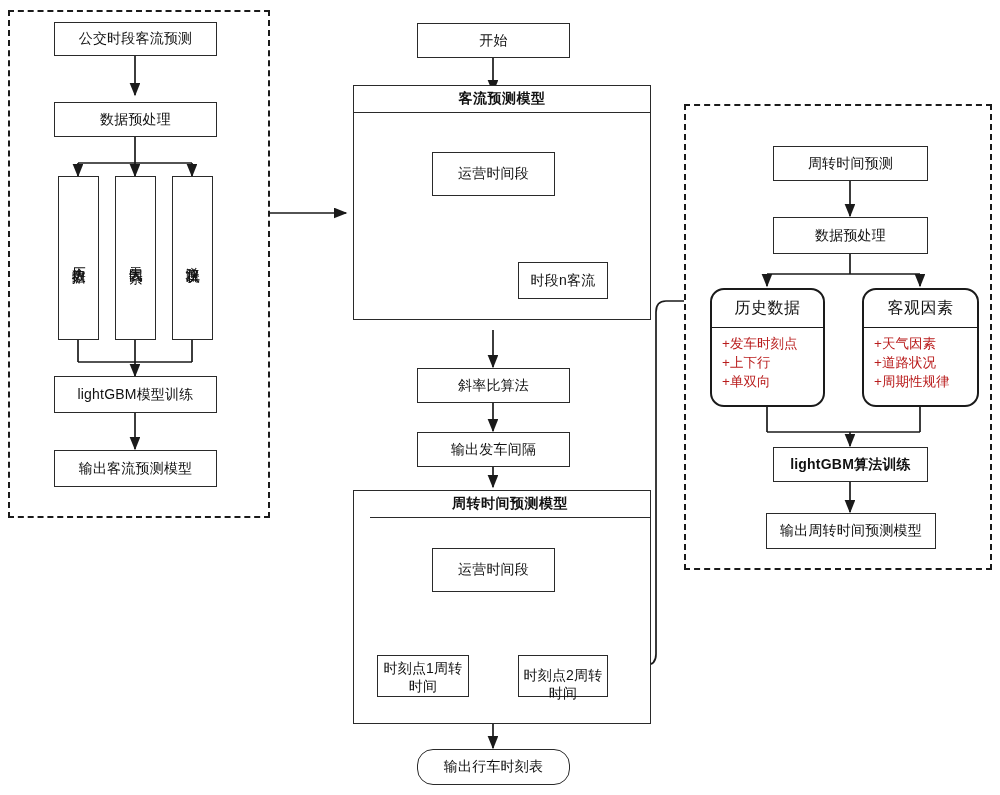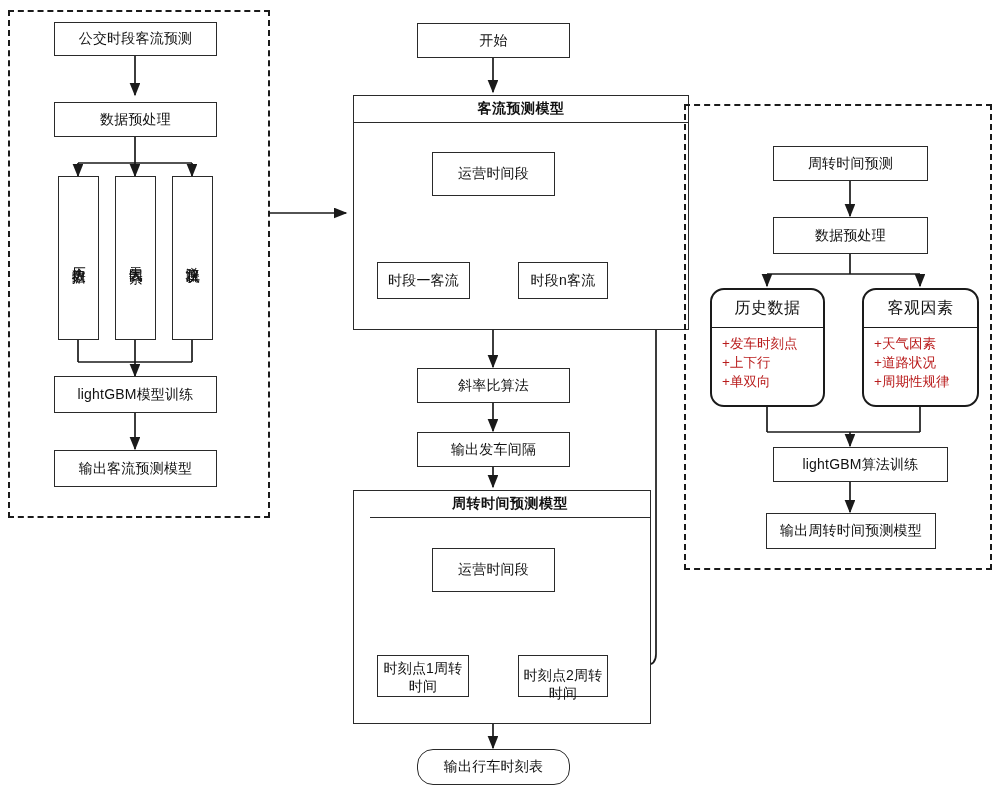--- a/index.html
+++ b/index.html
@@ -188,28 +188,27 @@
   <div class="node vertical" style="left:115px; top:176px; width:41px; height:164px;">天气因素</div>
 
   <div class="node vertical" style="left:172px; top:176px; width:41px; height:164px;">道路状况</div>
 
   <div class="node" style="left:54px; top:376px; width:163px; height:37px;">lightGBM模型训练</div>
 
   <div class="node" style="left:54px; top:450px; width:163px; height:37px;">输出客流预测模型</div>
 
   <div class="node" style="left:417px; top:23px; width:153px; height:35px;">开始</div>
 
-  <div class="container-node" style="left:353px; top:95px; width:336px; height:235px;">
+  <div class="container-node" style="left:353px; top:85px; width:298px; height:235px;">
     <div class="container-title">客流预测模型</div>
     <div class="container-body" style="height:206px;"></div>
   </div>
 
   <div class="node" style="left:432px; top:152px; width:123px; height:44px;">运营时间段</div>
 
-  <div class="node" style="left:377px; top:262px; width:93px; height:37px;">时段一客流</div>
 
   <div class="node" style="left:518px; top:262px; width:90px; height:37px;">时段n客流</div>
 
   <div class="node" style="left:417px; top:368px; width:153px; height:35px;">斜率比算法</div>
 
   <div class="node" style="left:417px; top:432px; width:153px; height:35px;">输出发车间隔</div>
 
   <div class="container-node" style="left:353px; top:490px; width:298px; height:234px;padding-left:16px;">
     <div class="container-title">周转时间预测模型</div>
     <div class="container-body" style="height:205px;"></div>
@@ -246,17 +245,17 @@
 
   <div class="rounded-class" style="left:862px; top:288px; width:117px; height:119px;">
     <div class="rc-title">客观因素</div>
     <div class="rc-items">
       <div class="rc-item">+天气因素</div>
       <div class="rc-item">+道路状况</div>
       <div class="rc-item">+周期性规律</div>
     </div>
   </div>
 
-  <div class="node" style="left:773px; top:447px; width:175px; height:35px;">lightGBM算法训练</div>
+  <div class="node" style="left:773px; top:447px; width:155px; height:35px;font-weight:bold;">lightGBM算法训练</div>
 
   <div class="node" style="left:766px; top:513px; width:170px; height:36px;">输出周转时间预测模型</div>
 
 </div>
 
 </body></html>

